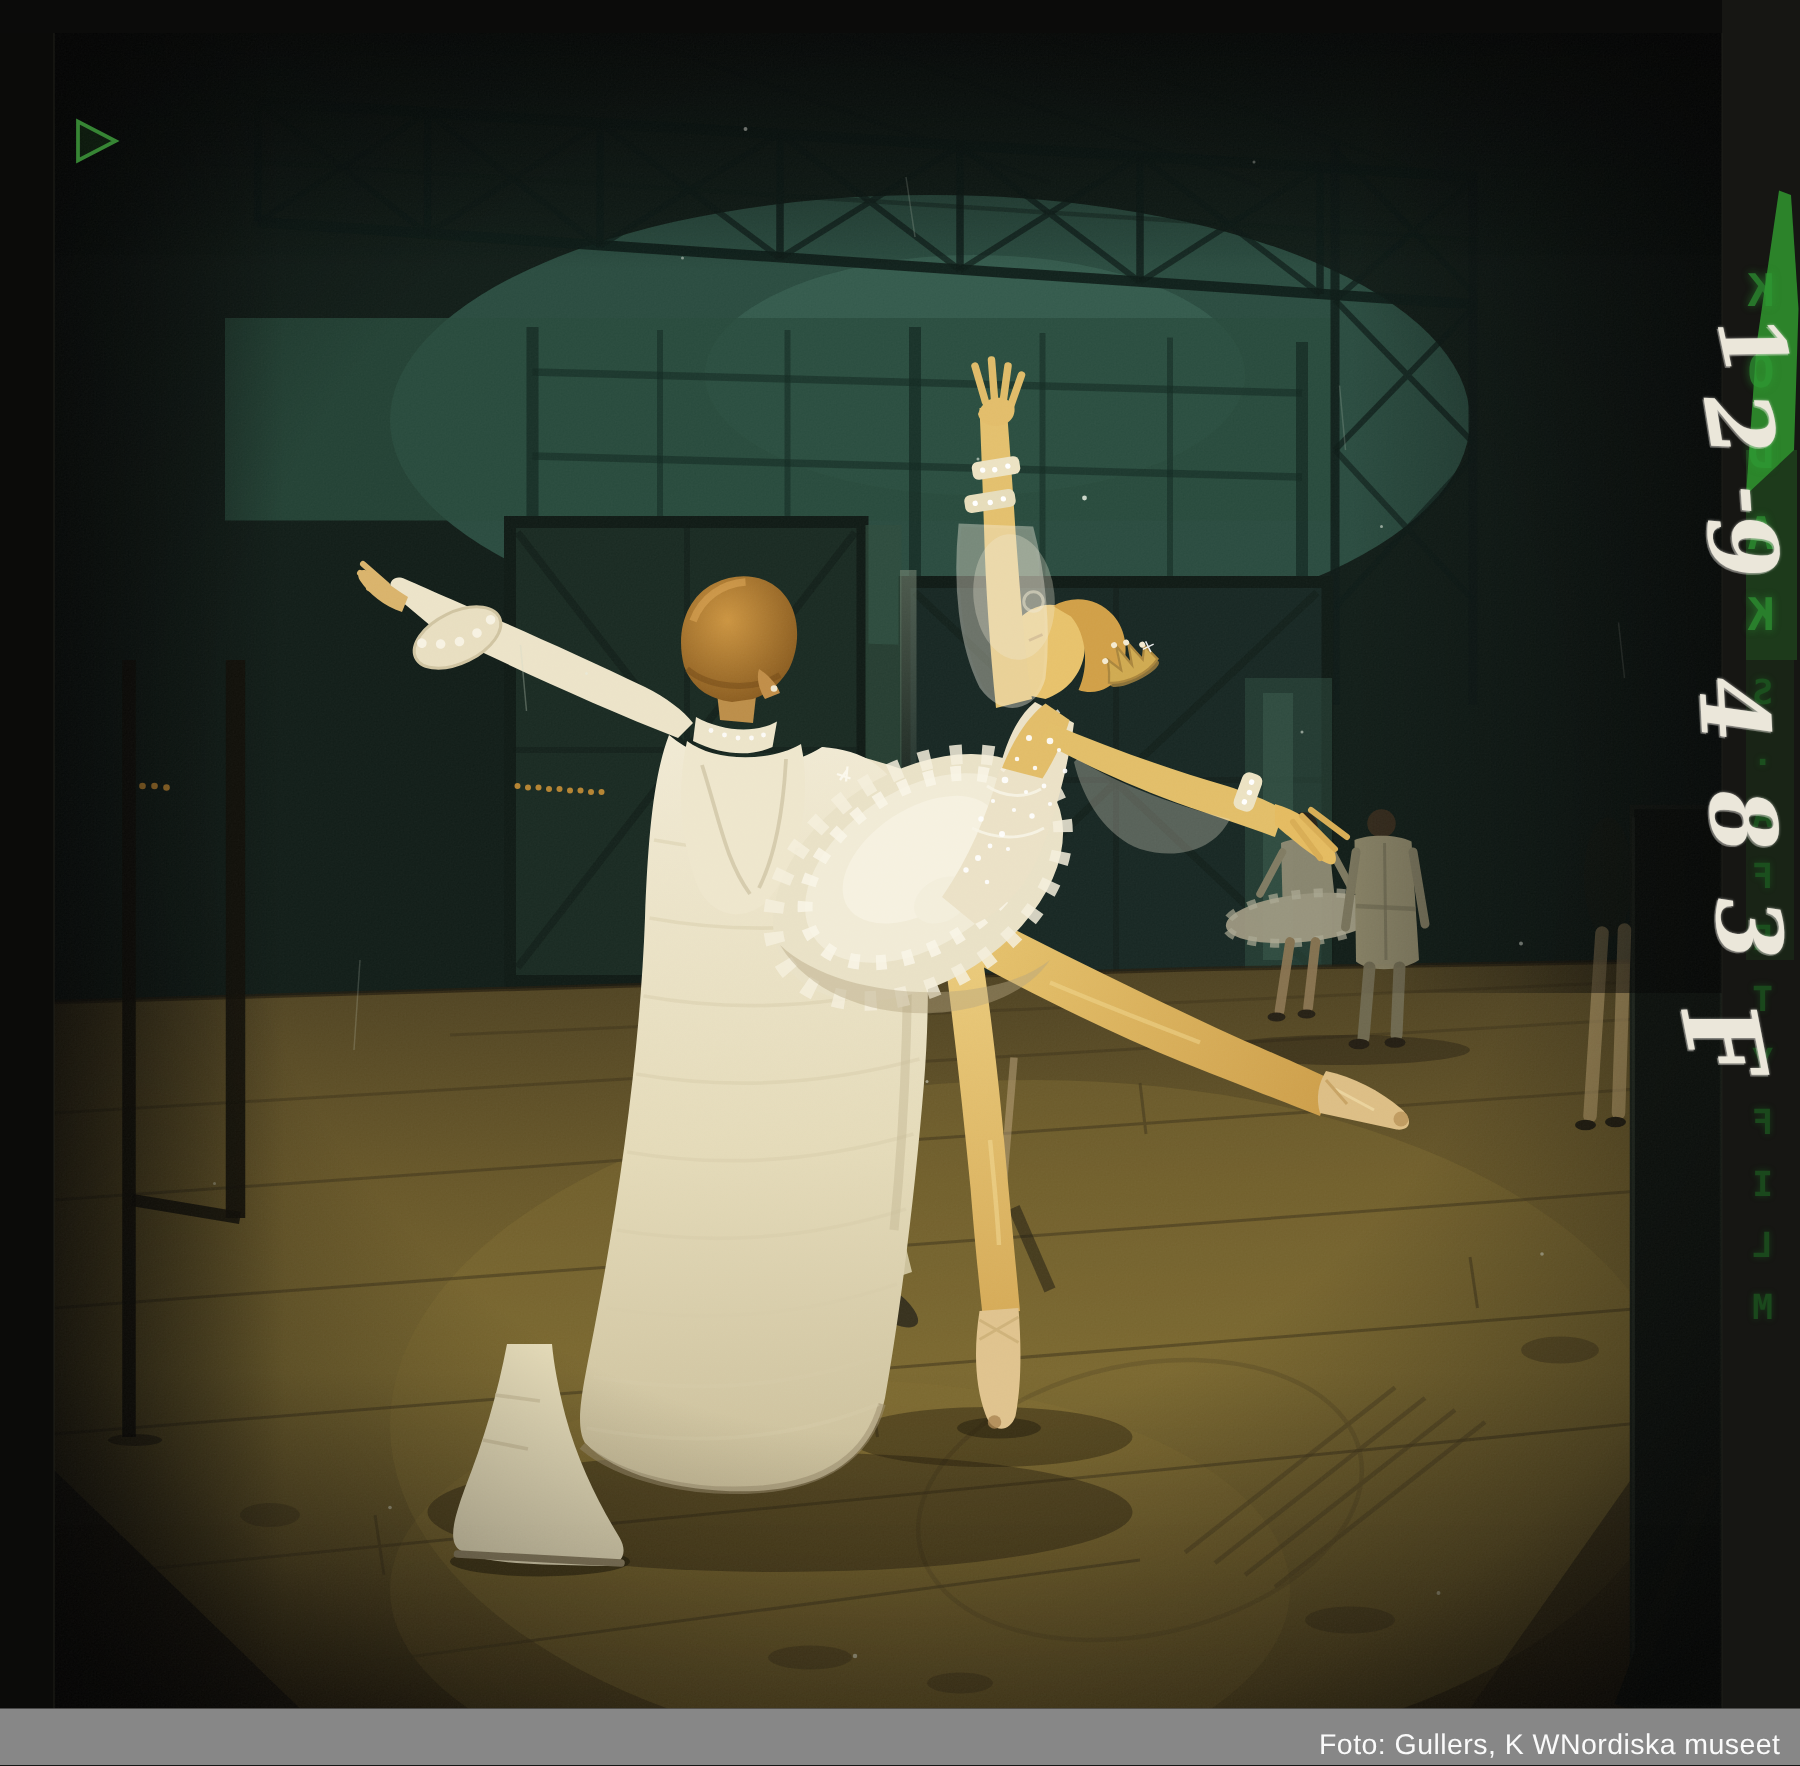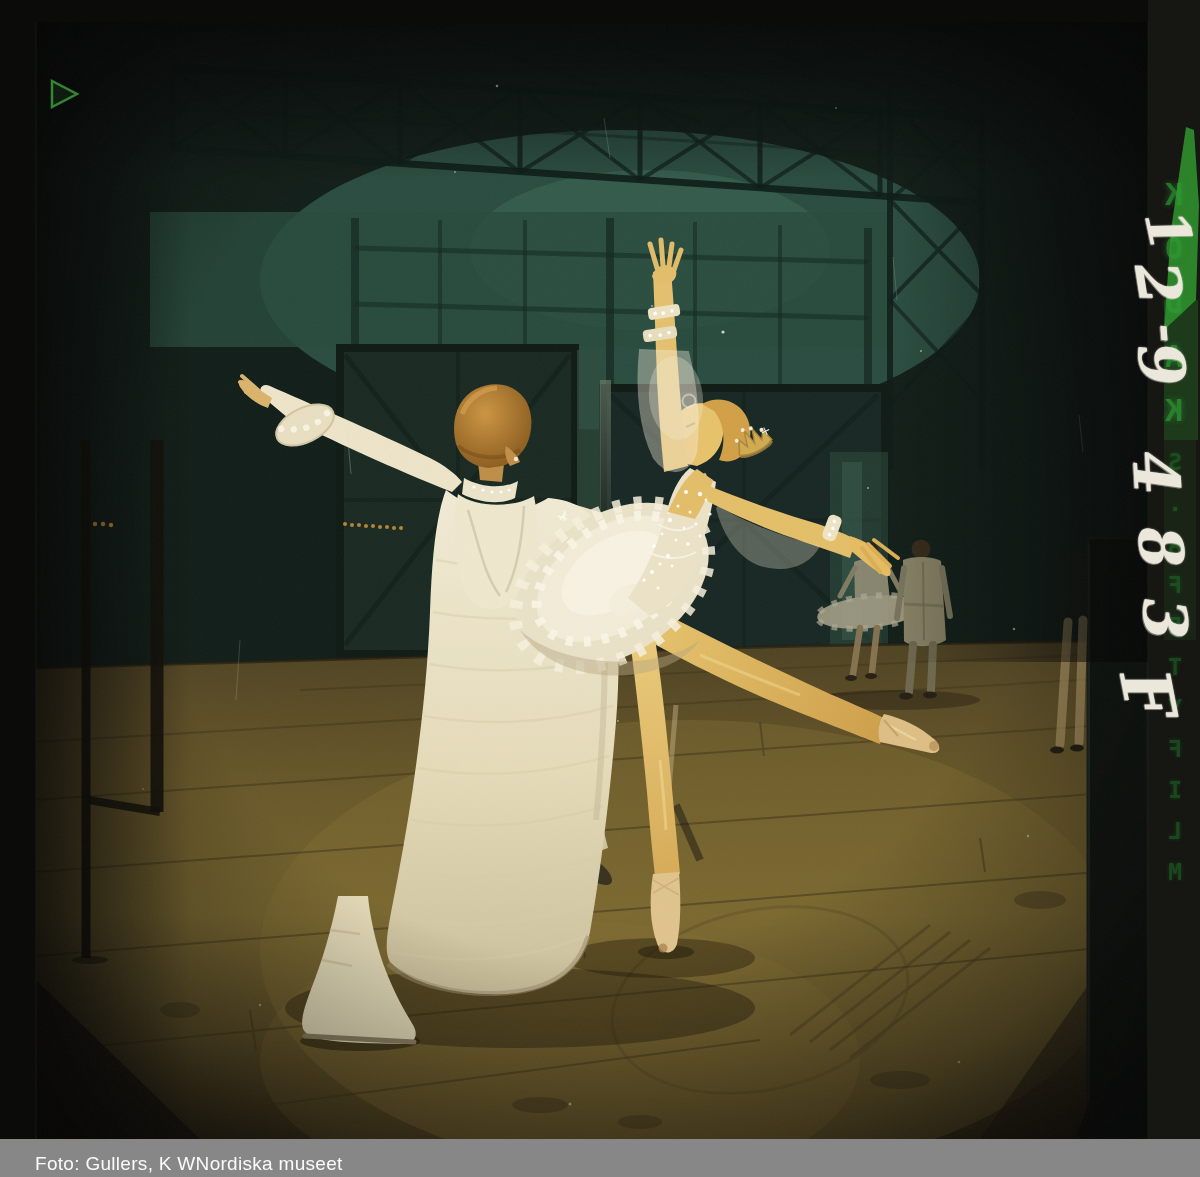--- a/index.html
+++ b/index.html
@@ -26,21 +26,21 @@
   .hw1{top:60px; left:20px;font-size:60px;transform:rotate(81deg);}
   .hw2{top:118px;left:40px;font-size:46px;transform:rotate(86deg);}
   .hw3{top:140px;left:22px;font-size:62px;transform:rotate(83deg);}
   .hw4{top:248px;left:16px;font-size:63px;transform:rotate(87deg);}
   .hw5{top:324px;left:22px;font-size:60px;transform:rotate(84deg);}
   .hw6{top:396px;left:26px;font-size:60px;transform:rotate(88deg);}
   .hw7{top:466px;left:6px; font-size:68px;transform:rotate(79deg);}
   
   #caption-bar{position:absolute;left:0;top:1139px;width:1200px;height:38px;
     background:rgba(141,141,141,.96);z-index:5;display:flex;align-items:center;
-    justify-content:flex-start;box-sizing:border-box;padding:12px 13px 0 35px;}
+    justify-content:flex-end;box-sizing:border-box;padding:12px 13px 0 35px;}
   #caption-bar span{font-size:19px;color:#fafafa;letter-spacing:.3px;}
 </style>
 </head>
 <body>
 
 <div id="canvas">
 
 <svg id="scene" width="1200" height="1177" viewBox="0 0 1200 1177" xmlns="http://www.w3.org/2000/svg">
   <defs>
     <linearGradient id="floorG" x1="0" y1="640" x2="0" y2="1139" gradientUnits="userSpaceOnUse">

